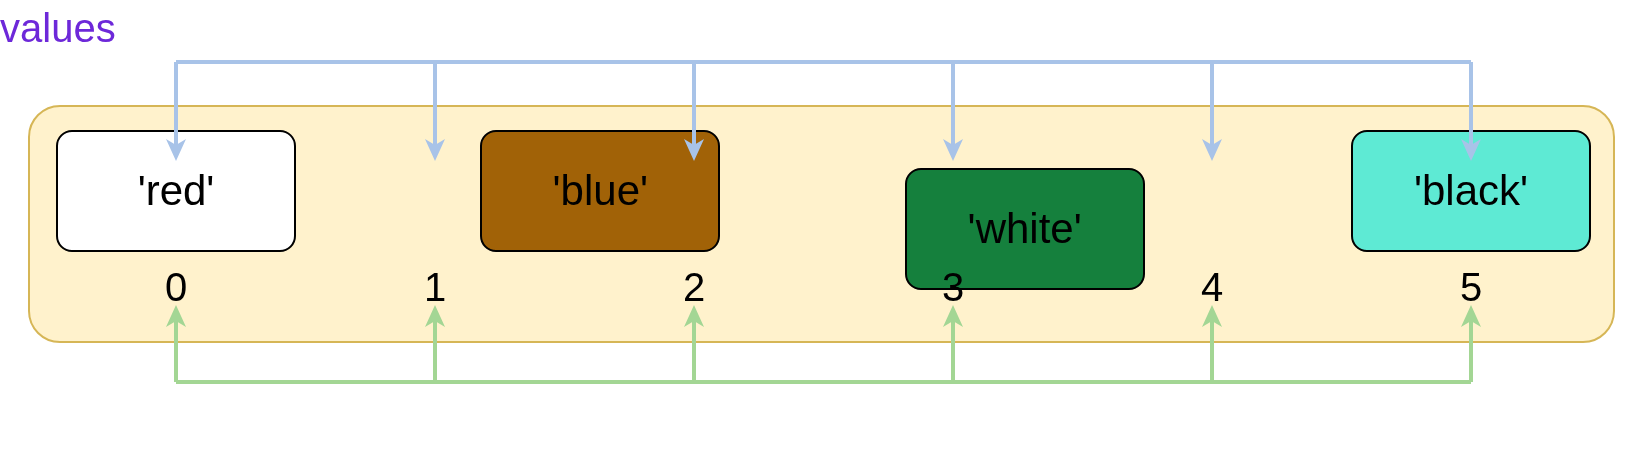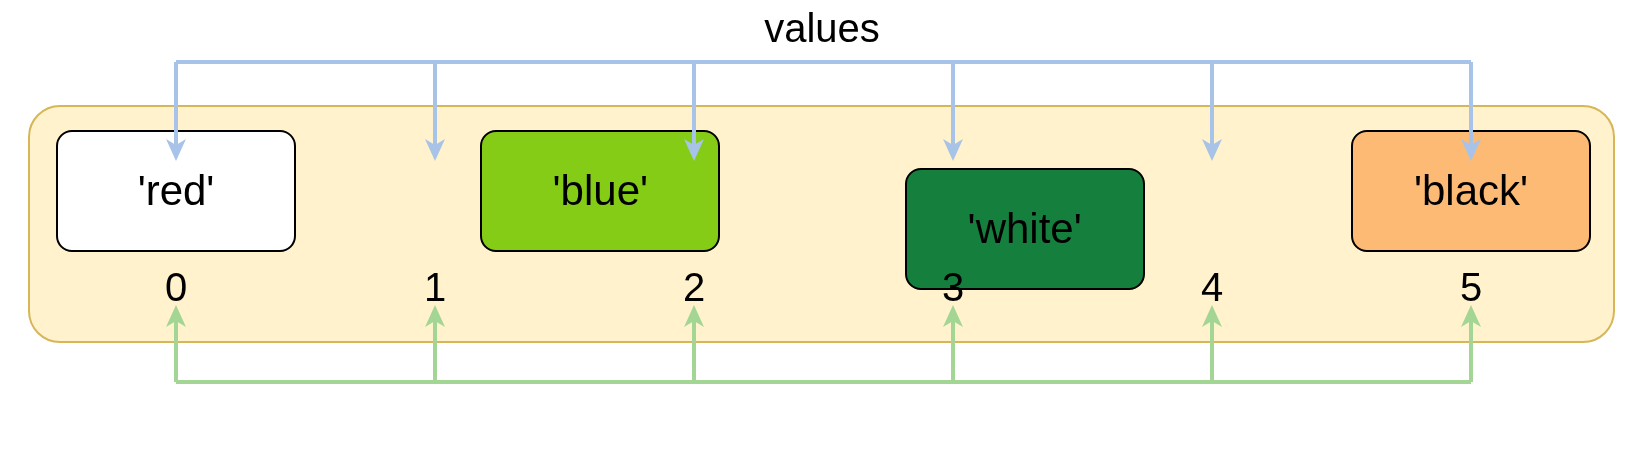--- a/index.html
+++ b/index.html
@@ -9,24 +9,23 @@
     height: 454px;
     background: #ffffff;
     overflow: hidden;
     font-family: "Liberation Sans", sans-serif;
     color: #000000;
   }
   .diagram-label {
     position: absolute;
     left: 0;
     width: 100%;
-    text-align: center;
     font-size: 40px;
     line-height: 40px;
-    color: #000000;
+    color: #6d28d9;
   }
   .values-label  { top: 8px; }
   .indexes-label { top: 398px; }
   .list-container {
     position: absolute;
     left: 28px;
     top: 105px;
     width: 1587px;
     height: 238px;
     background: #FFF2CC;
@@ -83,27 +82,27 @@
 
 <div class="canvas" style="background: rgb(255, 255, 255);">
   <div class="diagram-label values-label">values</div>
 
   <div class="list-container" style="background: rgb(255, 242, 204); border-color: rgb(214, 182, 86);"></div>
 
   <div class="boxes-row">
       <div class="value-box" style="background: rgb(255, 255, 255); border-color: rgb(0, 0, 0);">
         <span>'red'</span>
       </div>
-      <div class="value-box" style="background: #84cc16; border-color: rgb(0, 0, 0);">
+      <div class="value-box" style="background: #a16207; border-color: rgb(0, 0, 0);">
         <span>'blue'</span>
       </div>
       <div class="value-box" style="background: #15803d; border-color: rgb(0, 0, 0); margin-top: 38px;">
         <span>'white'</span>
       </div>
-      <div class="value-box" style="background: #fdba74; border-color: rgb(0, 0, 0); margin-left: 22px;">
+      <div class="value-box" style="background: #5eead4; border-color: rgb(0, 0, 0); margin-left: 22px;">
         <span>'black'</span>
       </div>
     </div>
 
   <div class="index-row">
       <div class="index-cell">0</div>
       <div class="index-cell">1</div>
       <div class="index-cell">2</div>
       <div class="index-cell">3</div>
       <div class="index-cell">4</div>

